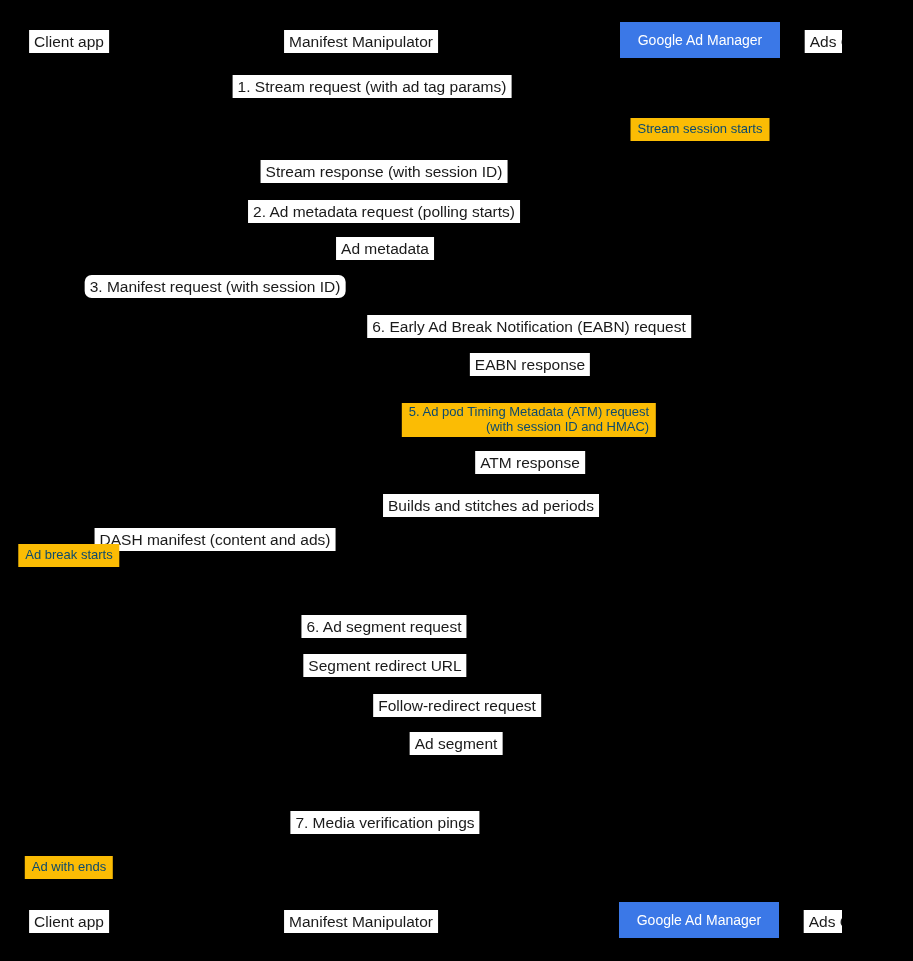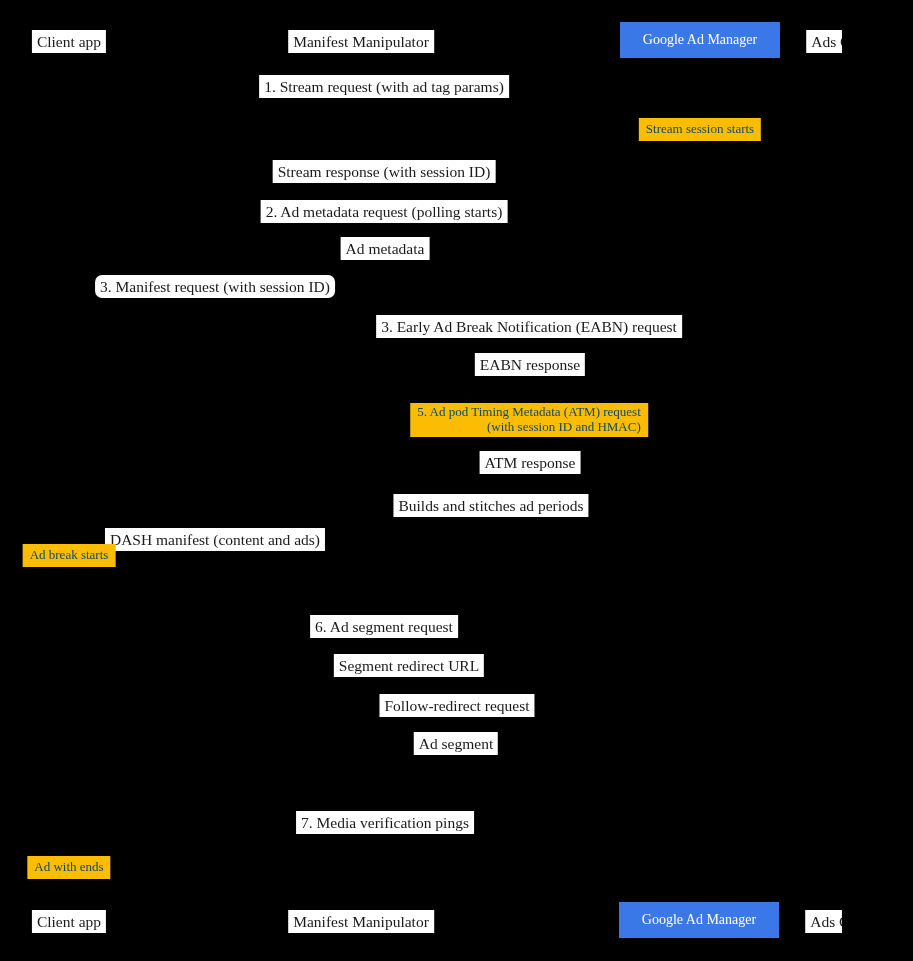--- a/index.html
+++ b/index.html
@@ -5,21 +5,21 @@
   html, body {
     margin: 0;
     padding: 0;
     background: #000000;
   }
   .canvas {
     position: relative;
     width: 842px;
     height: 961px;
     background: #000000;
-    font-family: Liberation Serif, serif;
+    font-family: Liberation Sans, sans-serif;
     overflow: hidden;
   }
   
   .msg, .participant {
     position: absolute;
     transform: translateX(-50%);
     background: #ffffff;
     color: #1a1a1a;
     font-size: 15.5px;
     line-height: 1.1;
@@ -57,52 +57,52 @@
 </head>
 <body>
 
 <div class="canvas">
 
   <div class="participant" style="left:69px; top:30px;">Client app</div>
   <div class="participant" style="left:361px; top:30px;">Manifest Manipulator</div>
   <div class="participant--primary" style="left:700px; top:22px;">Google Ad Manager</div>
   <div class="participant" style="left:842px; top:30px;">Ads CDN</div>
 
-  <div class="msg" style="left:384px; top:75px;">1. Stream request (with ad tag params)</div>
+  <div class="msg" style="left:372px; top:75px;">1. Stream request (with ad tag params)</div>
 
   <div class="note" style="left:700px; top:118px;">Stream session starts</div>
 
   <div class="msg" style="left:384px; top:160px;">Stream response (with session ID)</div>
 
   <div class="msg" style="left:384px; top:200px;">2. Ad metadata request (polling starts)</div>
 
   <div class="msg" style="left:385px; top:237px;">Ad metadata</div>
 
   <div class="msg" style="left:215px; top:275px;border-radius:7px;">3. Manifest request (with session ID)</div>
 
-  <div class="msg" style="left:529px; top:315px;">3. Early Ad Break Notification (EABN) request</div>
+  <div class="msg" style="left:529px; top:315px;">6. Early Ad Break Notification (EABN) request</div>
 
   <div class="msg" style="left:530px; top:353px;">EABN response</div>
 
   <div class="note" style="left:529px; top:403px; padding:2px 7px;">
     <div>5. Ad pod Timing Metadata (ATM) request</div>
     <div>(with session ID and HMAC)</div>
   </div>
 
   <div class="msg" style="left:530px; top:451px;">ATM response</div>
 
   <div class="msg" style="left:215px; top:528px;">DASH manifest (content and ads)</div>
 
   <div class="msg" style="left:491px; top:494px;">Builds and stitches ad periods</div>
 
   <div class="note" style="left:69px; top:544px;">Ad break starts</div>
 
   <div class="msg" style="left:384px; top:615px;">6. Ad segment request</div>
 
-  <div class="msg" style="left:385px; top:654px;margin-left:24px;">Segment redirect URL</div>
+  <div class="msg" style="left:385px; top:654px;">Segment redirect URL</div>
 
   <div class="msg" style="left:457px; top:694px;">Follow-redirect request</div>
 
   <div class="msg" style="left:456px; top:732px;">Ad segment</div>
 
 
   <div class="msg" style="left:385px; top:811px;">7. Media verification pings</div>
 
   <div class="note" style="left:69px; top:856px;">Ad with ends</div>
 

